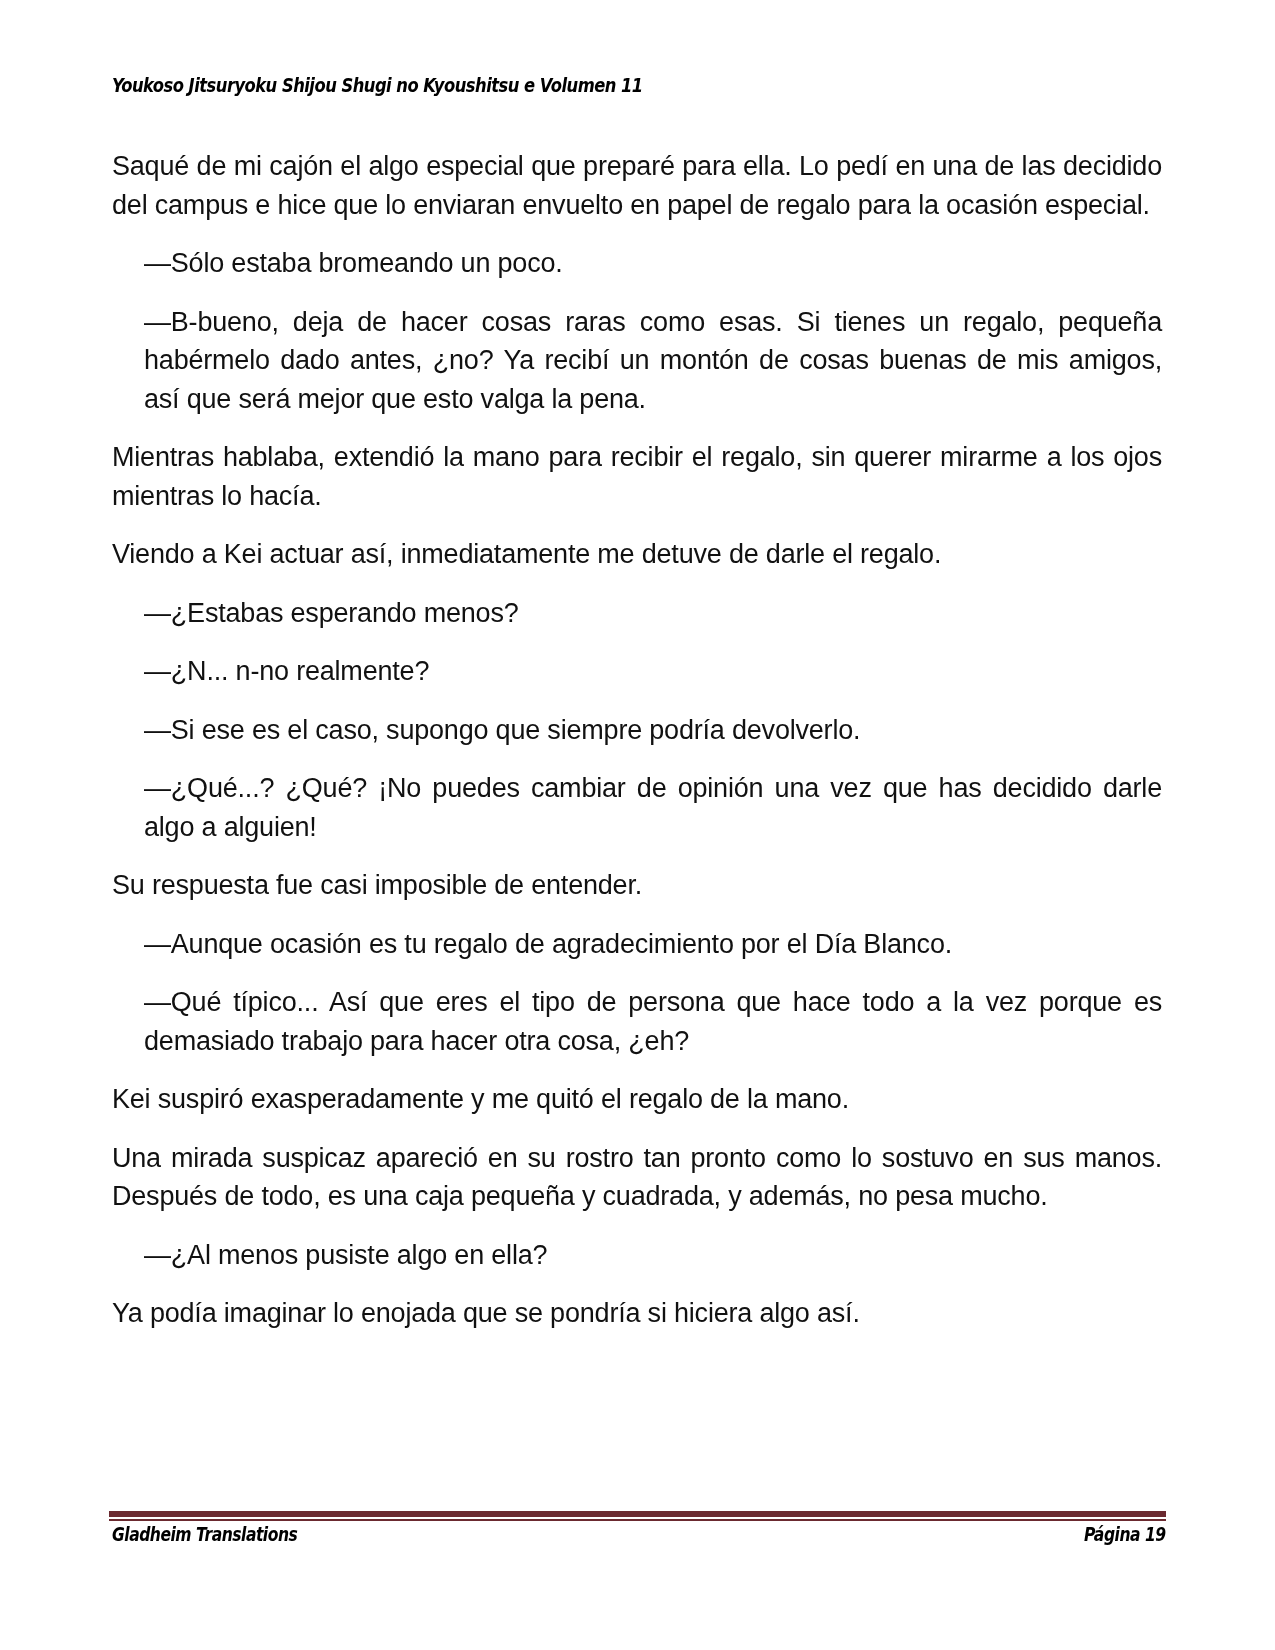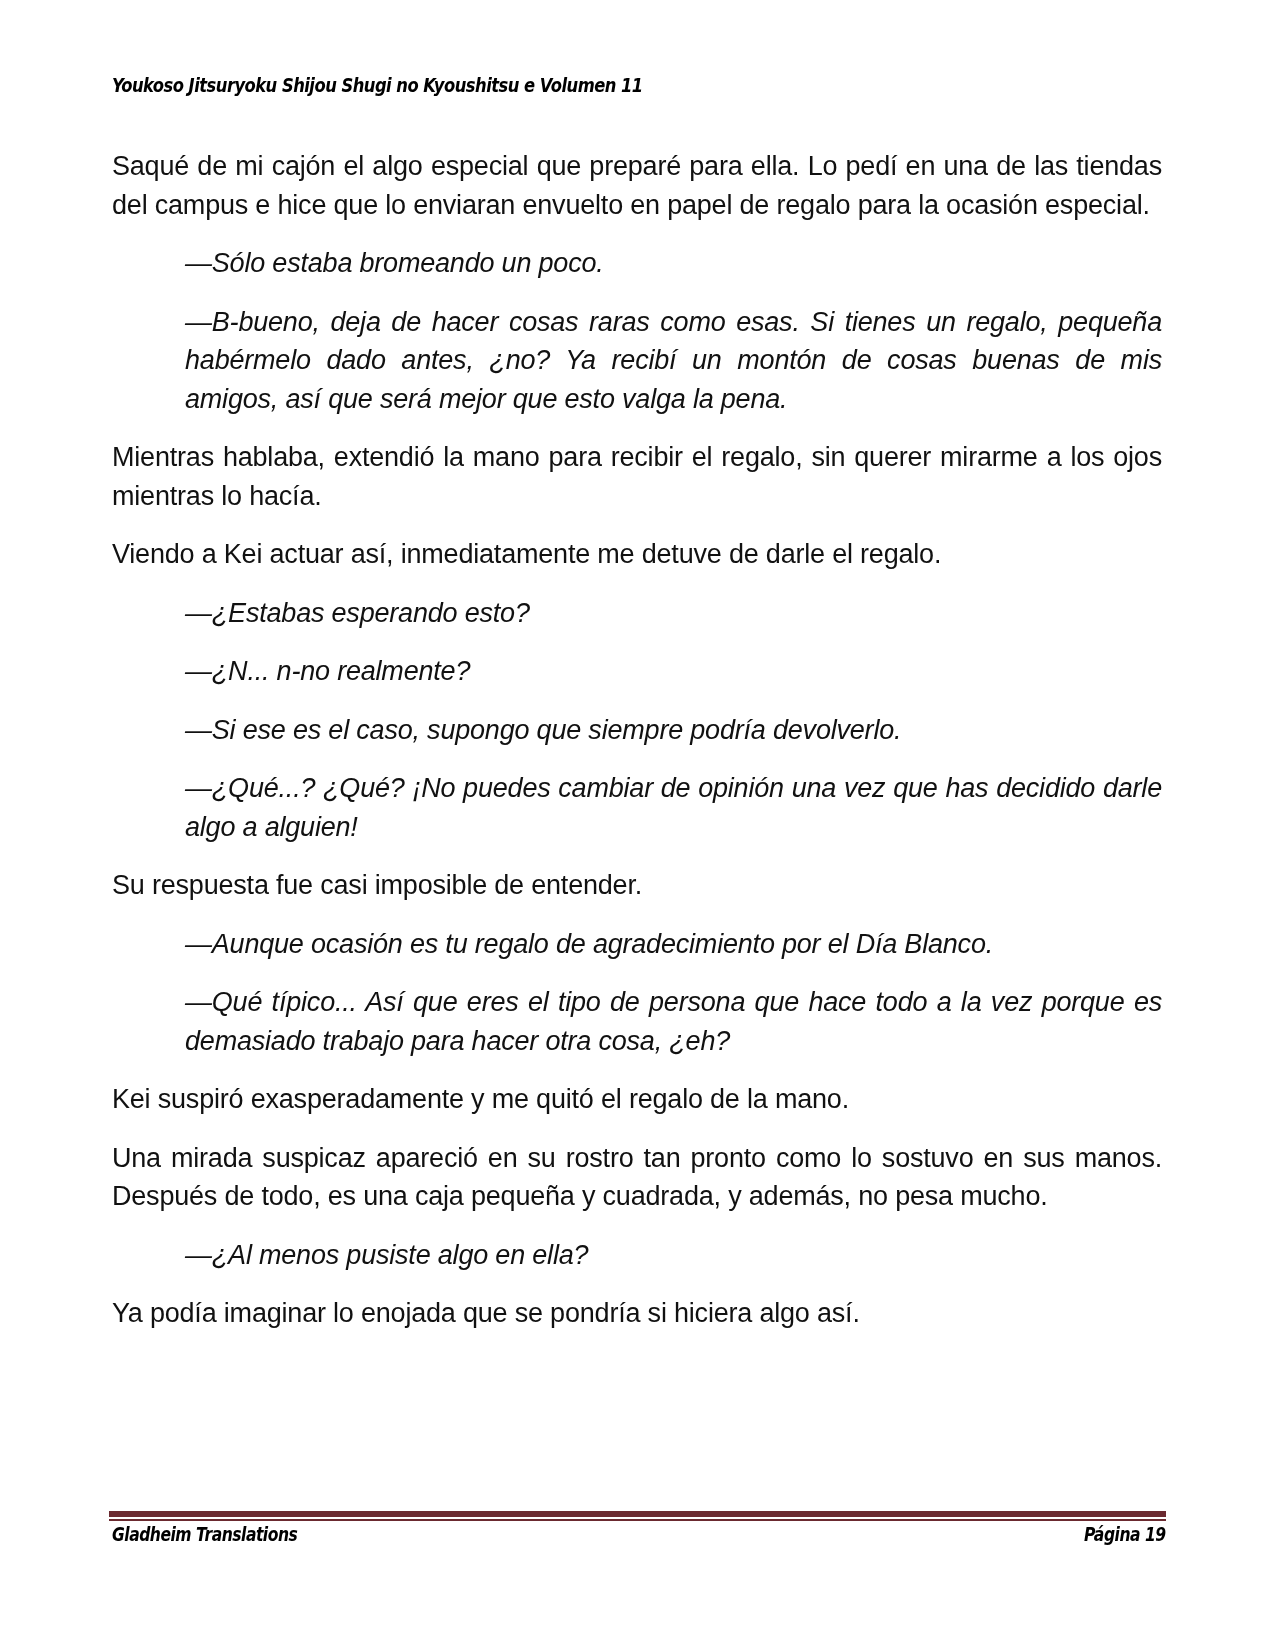--- a/index.html
+++ b/index.html
@@ -39,22 +39,21 @@
       font-size: 27px;
       line-height: 38.5px;
       margin: 0 0 20px 0;
       text-align: justify;
       letter-spacing: -0.2px;
     }
     .para.last-line-left {
       text-align-last: left;
     }
     .para.dialogue {
-      margin-left: 73px;
-      font-style: italic;
+      margin-left: 32px;
     }
     .footer-rule {
       position: absolute;
       left: 109px;
       top: 1511px;
       width: 1057px;
       height: 6px;
       background: #6b2a30;
     }
     .footer-rule-thin {
@@ -86,26 +85,26 @@
       transform: scaleX(0.82);
       transform-origin: right top;
     }
   </style>
 </head>
 <body>
 
 <div class="page-header">Youkoso Jitsuryoku Shijou Shugi no Kyoushitsu e Volumen 11</div>
 
 <div class="body-text">
-  <p class="para last-line-left">Saqué de mi cajón el algo especial que preparé para ella. Lo pedí en una de las tiendas del campus e hice que lo enviaran envuelto en papel de regalo para la ocasión especial.</p>
+  <p class="para last-line-left">Saqué de mi cajón el algo especial que preparé para ella. Lo pedí en una de las decidido del campus e hice que lo enviaran envuelto en papel de regalo para la ocasión especial.</p>
   <p class="para dialogue last-line-left">—Sólo estaba bromeando un poco.</p>
   <p class="para dialogue last-line-left">—B-bueno, deja de hacer cosas raras como esas. Si tienes un regalo, pequeña habérmelo dado antes, ¿no? Ya recibí un montón de cosas buenas de mis amigos, así que será mejor que esto valga la pena.</p>
   <p class="para last-line-left">Mientras hablaba, extendió la mano para recibir el regalo, sin querer mirarme a los ojos mientras lo hacía.</p>
   <p class="para last-line-left">Viendo a Kei actuar así, inmediatamente me detuve de darle el regalo.</p>
-  <p class="para dialogue last-line-left">—¿Estabas esperando esto?</p>
+  <p class="para dialogue last-line-left">—¿Estabas esperando menos?</p>
   <p class="para dialogue last-line-left">—¿N... n-no realmente?</p>
   <p class="para dialogue last-line-left">—Si ese es el caso, supongo que siempre podría devolverlo.</p>
   <p class="para dialogue last-line-left">—¿Qué...? ¿Qué? ¡No puedes cambiar de opinión una vez que has decidido darle algo a alguien!</p>
   <p class="para last-line-left">Su respuesta fue casi imposible de entender.</p>
   <p class="para dialogue last-line-left">—Aunque ocasión es tu regalo de agradecimiento por el Día Blanco.</p>
   <p class="para dialogue last-line-left">—Qué típico... Así que eres el tipo de persona que hace todo a la vez porque es demasiado trabajo para hacer otra cosa, ¿eh?</p>
   <p class="para last-line-left">Kei suspiró exasperadamente y me quitó el regalo de la mano.</p>
   <p class="para last-line-left">Una mirada suspicaz apareció en su rostro tan pronto como lo sostuvo en sus manos. Después de todo, es una caja pequeña y cuadrada, y además, no pesa mucho.</p>
   <p class="para dialogue last-line-left">—¿Al menos pusiste algo en ella?</p>
   <p class="para last-line-left">Ya podía imaginar lo enojada que se pondría si hiciera algo así.</p>

